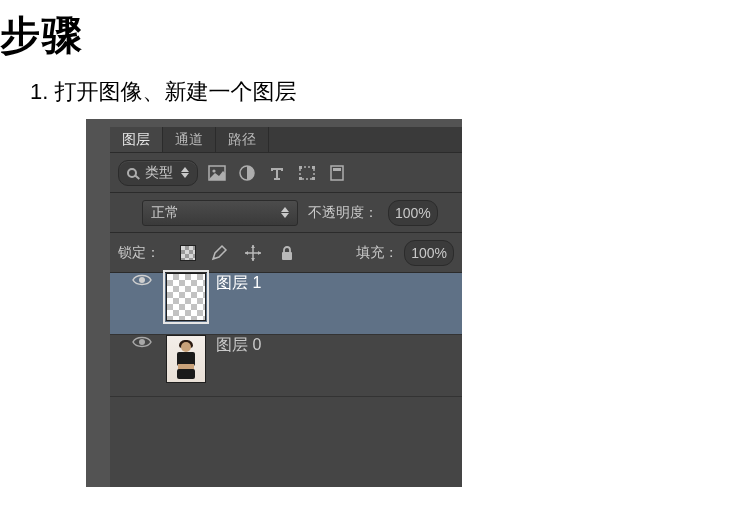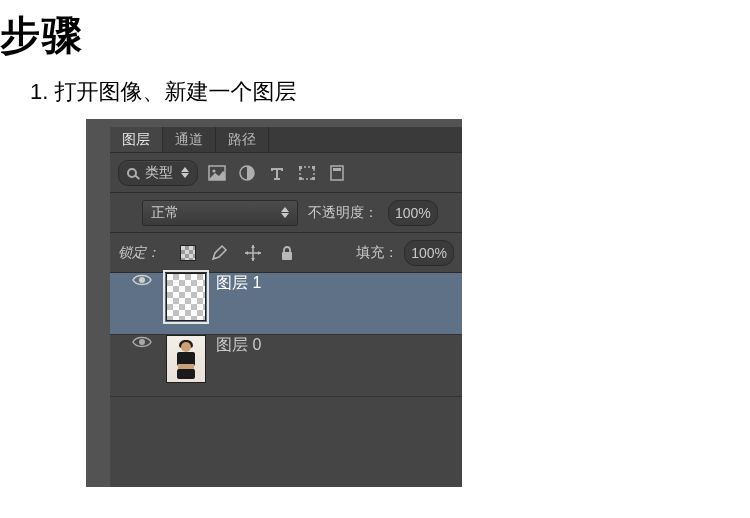--- a/index.html
+++ b/index.html
@@ -153,21 +153,21 @@
   }
   
   .lock-row {
     height: 40px;
     display: flex;
     align-items: center;
     padding: 0 8px;
     gap: 6px;
     border-bottom: 1px solid #2b2b2b;
   }
-  .lock-label { margin-right: 14px; font-style: italic; }
+  .lock-label { margin-right: 14px; }
   .lock-icons { display: flex; gap: 12px; align-items: center; }
   .checker-sm {
     width: 16px; height: 16px;
     background-image:
       linear-gradient(45deg,#9a9a9a 25%,transparent 25%,transparent 75%,#9a9a9a 75%),
       linear-gradient(45deg,#9a9a9a 25%,transparent 25%,transparent 75%,#9a9a9a 75%);
     background-size: 8px 8px;
     background-position: 0 0, 4px 4px;
     background-color: #d8d8d8;
     border: 1px solid #222;

